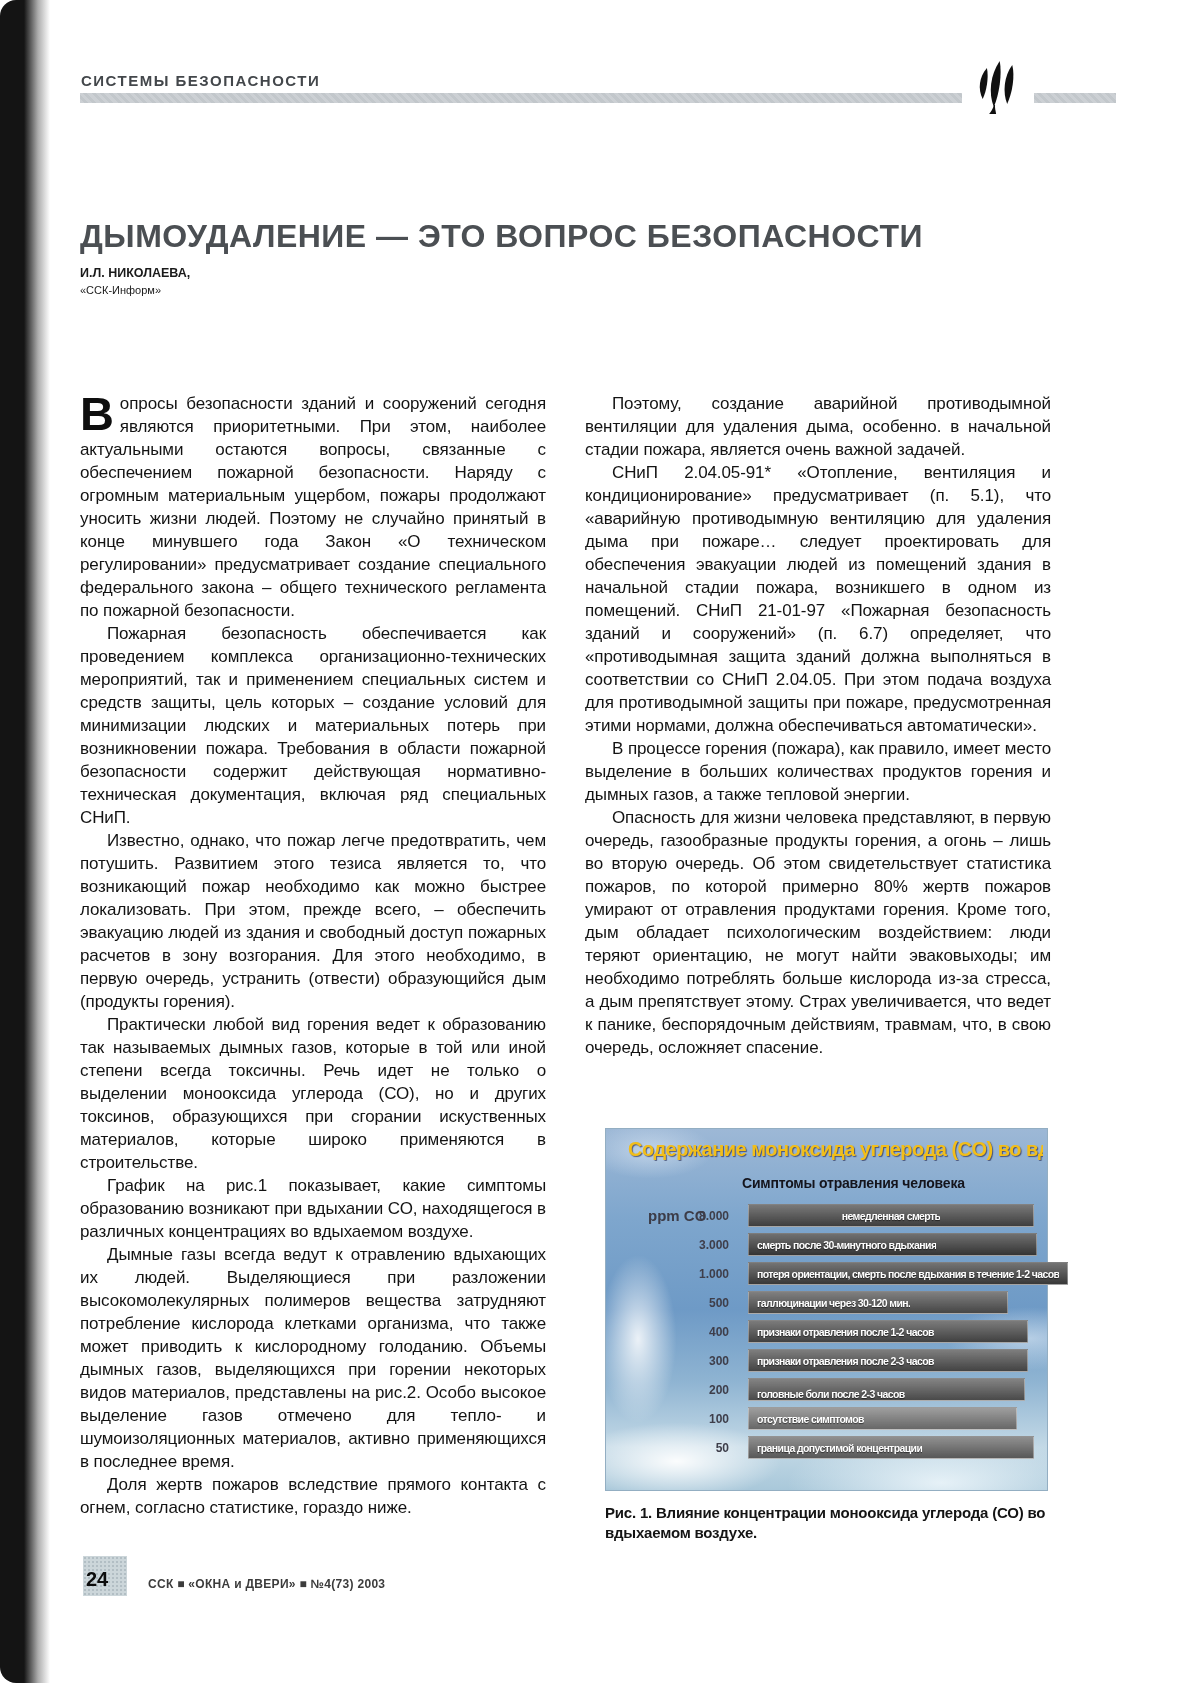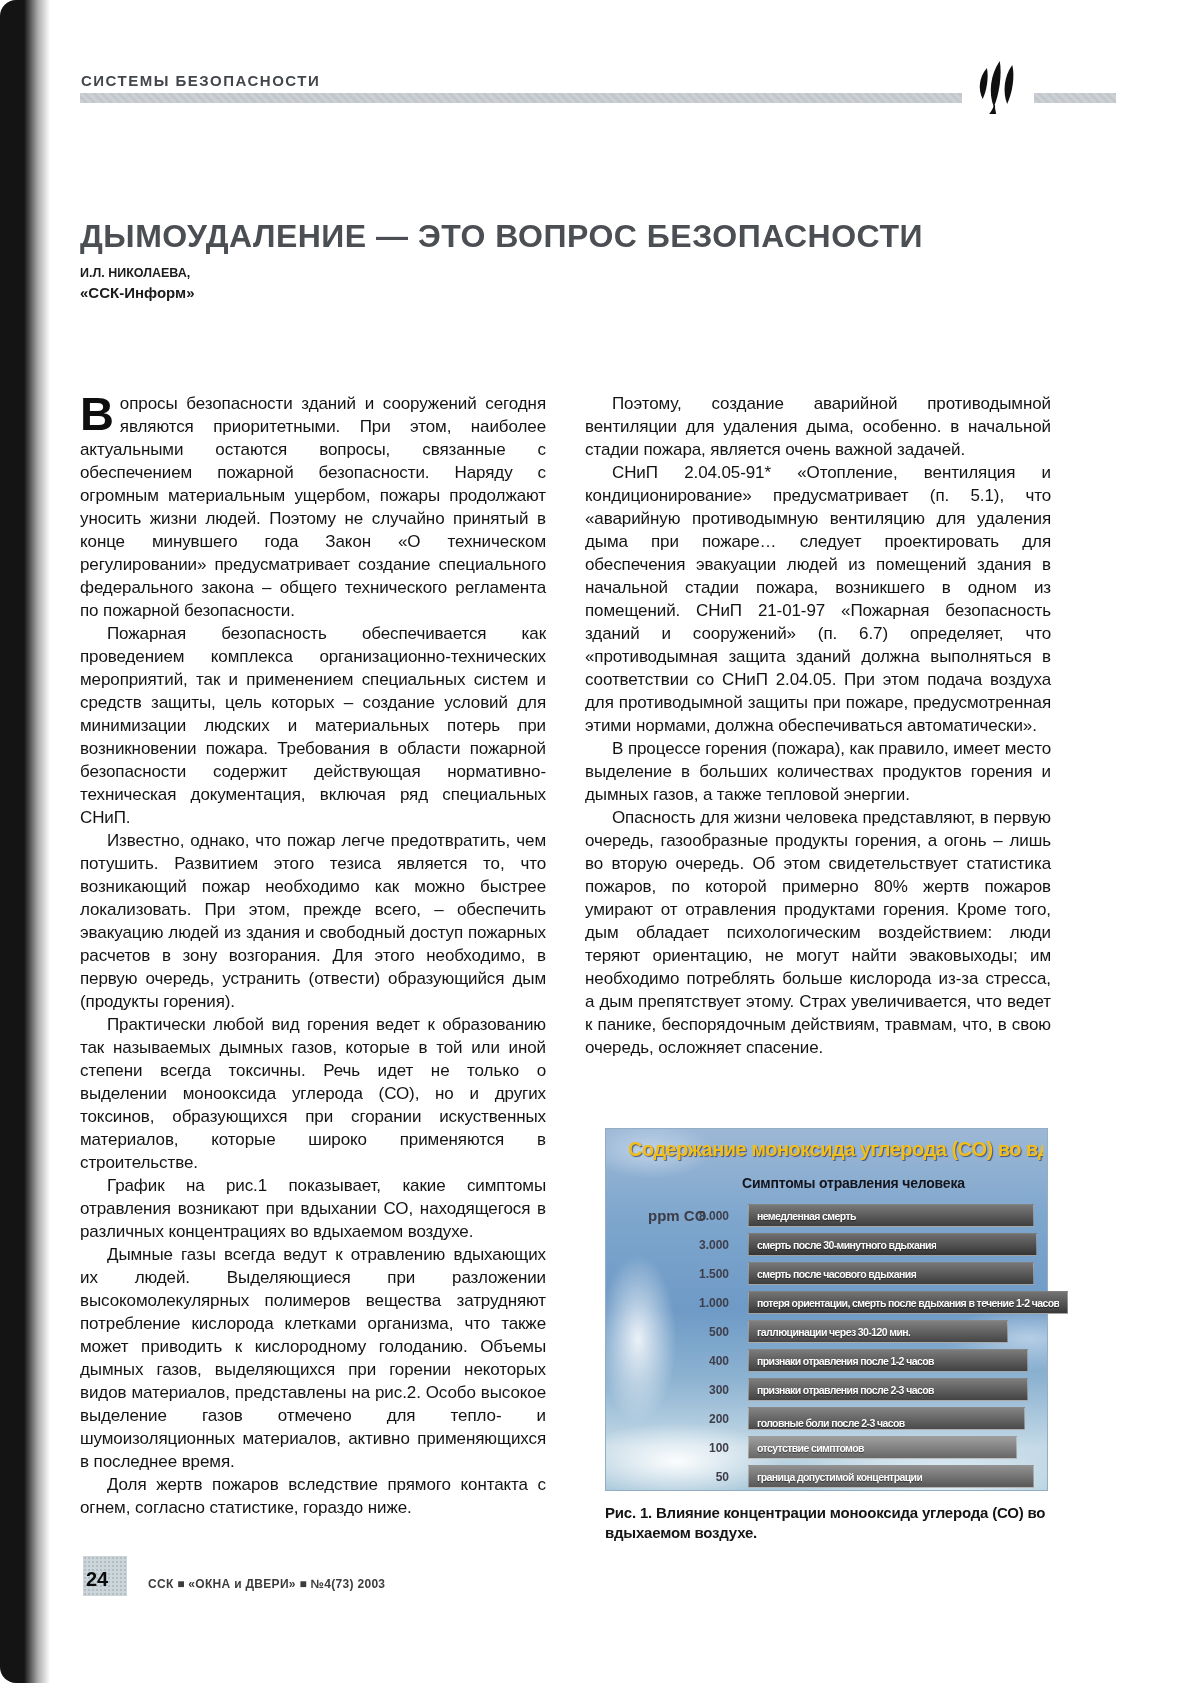--- a/index.html
+++ b/index.html
@@ -23,21 +23,21 @@
     background: repeating-linear-gradient(45deg, #ccd0d4 0 3px, #c2c7cb 3px 6px); }
   .rule-left  { left: 80px;  width: 882px; }
   .rule-right { left: 1034px; width: 82px; }
   .logo { position: absolute; left: 973px; top: 58px; width: 46px; height: 56px; }
   .article-title {
     position: absolute; left: 80px; top: 218px;
     font-size: 32px; font-weight: bold; color: #4b4f53; letter-spacing: 0.5px;
     white-space: nowrap;
   }
   .author     { position: absolute; left: 80px; top: 266px; font-size: 12.5px; font-weight: bold; color: #1a1a1a; }
-  .author-org { position: absolute; left: 80px; top: 284px; font-size: 15px; font-weight: bold; color: #1a1a1a; }
+  .author-org { position: absolute; left: 80px; top: 284px; font-size: 11px; font-weight: normal; color: #1a1a1a; }
 
   .col { position: absolute; top: 392px; width: 466px; }
   .col-left  { left: 80px; }
   .col-right { left: 585px; }
   .col p {
     margin: 0; font-size: 17px; line-height: 23px; text-align: justify;
     color: #131313; text-indent: 27px; letter-spacing: -0.1px;
   }
   .col p.first-para { text-indent: 0; }
   .dropcap {
@@ -128,57 +128,49 @@
 
   <h1 class="article-title" style="margin:0;">ДЫМОУДАЛЕНИЕ — ЭТО ВОПРОС БЕЗОПАСНОСТИ</h1>
   <div class="author">И.Л. НИКОЛАЕВА,</div>
   <div class="author-org">«ССК-Информ»</div>
 
   <div class="col col-left">
       <p class="first-para"><span class="dropcap">В</span>опросы безопасности зданий и сооружений сегодня являются приоритетными. При этом, наиболее актуальными остаются вопросы, связанные с обеспечением пожарной безопасности. Наряду с огромным материальным ущербом, пожары продолжают уносить жизни людей. Поэтому не случайно принятый в конце минувшего года Закон «О техническом регулировании» предусматривает создание специального федерального закона – общего технического регламента по пожарной безопасности.</p>
       <p>Пожарная безопасность обеспечивается как проведением комплекса организационно-технических мероприятий, так и применением специальных систем и средств защиты, цель которых – создание условий для минимизации людских и материальных потерь при возникновении пожара. Требования в области пожарной безопасности содержит действующая нормативно-техническая документация, включая ряд специальных СНиП.</p>
       <p>Известно, однако, что пожар легче предотвратить, чем потушить. Развитием этого тезиса является то, что возникающий пожар необходимо как можно быстрее локализовать. При этом, прежде всего, – обеспечить эвакуацию людей из здания и свободный доступ пожарных расчетов в зону возгорания. Для этого необходимо, в первую очередь, устранить (отвести) образующийся дым (продукты горения).</p>
       <p>Практически любой вид горения ведет к образованию так называемых дымных газов, которые в той или иной степени всегда токсичны. Речь идет не только о выделении монооксида углерода (СО), но и других токсинов, образующихся при сгорании искуственных материалов, которые широко применяются в строительстве.</p>
-      <p>График на рис.1 показывает, какие симптомы отравления возникают при вдыхании СО, находящегося в различных концентрациях во вдыхаемом воздухе.</p>
+      <p>График на рис.1 показывает, какие симптомы образованию возникают при вдыхании СО, находящегося в различных концентрациях во вдыхаемом воздухе.</p>
       <p>Дымные газы всегда ведут к отравлению вдыхающих их людей. Выделяющиеся при разложении высокомолекулярных полимеров вещества затрудняют потребление кислорода клетками организма, что также может приводить к кислородному голоданию. Объемы дымных газов, выделяющихся при горении некоторых видов материалов, представлены на рис.2. Особо высокое выделение газов отмечено для тепло- и шумоизоляционных материалов, активно применяющихся в последнее время.</p>
       <p>Доля жертв пожаров вследствие прямого контакта с огнем, согласно статистике, гораздо ниже.</p>
     </div>
   <div class="col col-right">
       <p>Поэтому, создание аварийной противодымной вентиляции для удаления дыма, особенно. в начальной стадии пожара, является очень важной задачей.</p>
       <p>СНиП 2.04.05-91* «Отопление, вентиляция и кондиционирование» предусматривает (п. 5.1), что «аварийную противодымную вентиляцию для удаления дыма при пожаре… следует проектировать для обеспечения эвакуации людей из помещений здания в начальной стадии пожара, возникшего в одном из помещений. СНиП 21-01-97 «Пожарная безопасность зданий и сооружений» (п. 6.7) определяет, что «противодымная защита зданий должна выполняться в соответствии со СНиП 2.04.05. При этом подача воздуха для противодымной защиты при пожаре, предусмотренная этими нормами, должна обеспечиваться автоматически».</p>
       <p>В процессе горения (пожара), как правило, имеет место выделение в больших количествах продуктов горения и дымных газов, а также тепловой энергии.</p>
       <p>Опасность для жизни человека представляют, в первую очередь, газообразные продукты горения, а огонь – лишь во вторую очередь. Об этом свидетельствует статистика пожаров, по которой примерно 80% жертв пожаров умирают от отравления продуктами горения. Кроме того, дым обладает психологическим воздействием: люди теряют ориентацию, не могут найти эваковыходы; им необходимо потреблять больше кислорода из-за стресса, а дым препятствует этому. Страх увеличивается, что ведет к панике, беспорядочным действиям, травмам, что, в свою очередь, осложняет спасение.</p>
     </div>
 
   <div class="figure">
     <div class="figure-title">Содержание моноксида углерода (CO) во вдыхаемом воздухе</div>
     <div class="figure-subtitle">Симптомы отравления человека</div>
     <div class="figure-unit">ppm CO</div>
     <div class="chart-rows">
         <div class="chart-row">
           <div class="row-value">8.000</div>
           <div class="row-track">
-            <div class="row-bar" style="width: 99%; background-color: rgb(76, 76, 76);">
+            <div class="row-bar" style="width: 99%; background-color: rgb(76, 76, 76); justify-content: center;">
               <span class="row-label">немедленная смерть</span>
             </div>
           </div>
         </div>
         <div class="chart-row">
           <div class="row-value">3.000</div>
           <div class="row-track">
             <div class="row-bar" style="width: 100%; background-color: rgb(64, 64, 64);">
               <span class="row-label">смерть после 30-минутного вдыхания</span>
-            </div>
-          </div>
-        </div>
-        <div class="chart-row">
-          <div class="row-value">1.500</div>
-          <div class="row-track">
-            <div class="row-bar" style="width: 99%; background-color: rgb(74, 74, 74);">
-              <span class="row-label">смерть после часового вдыхания</span>
             </div>
           </div>
         </div>
         <div class="chart-row">
           <div class="row-value">1.000</div>
           <div class="row-track">
             <div class="row-bar" style="width: 100%; background-color: rgb(69, 69, 69);">
               <span class="row-label">потеря ориентации, смерть после вдыхания в течение 1-2 часов</span>
             </div>
           </div>

